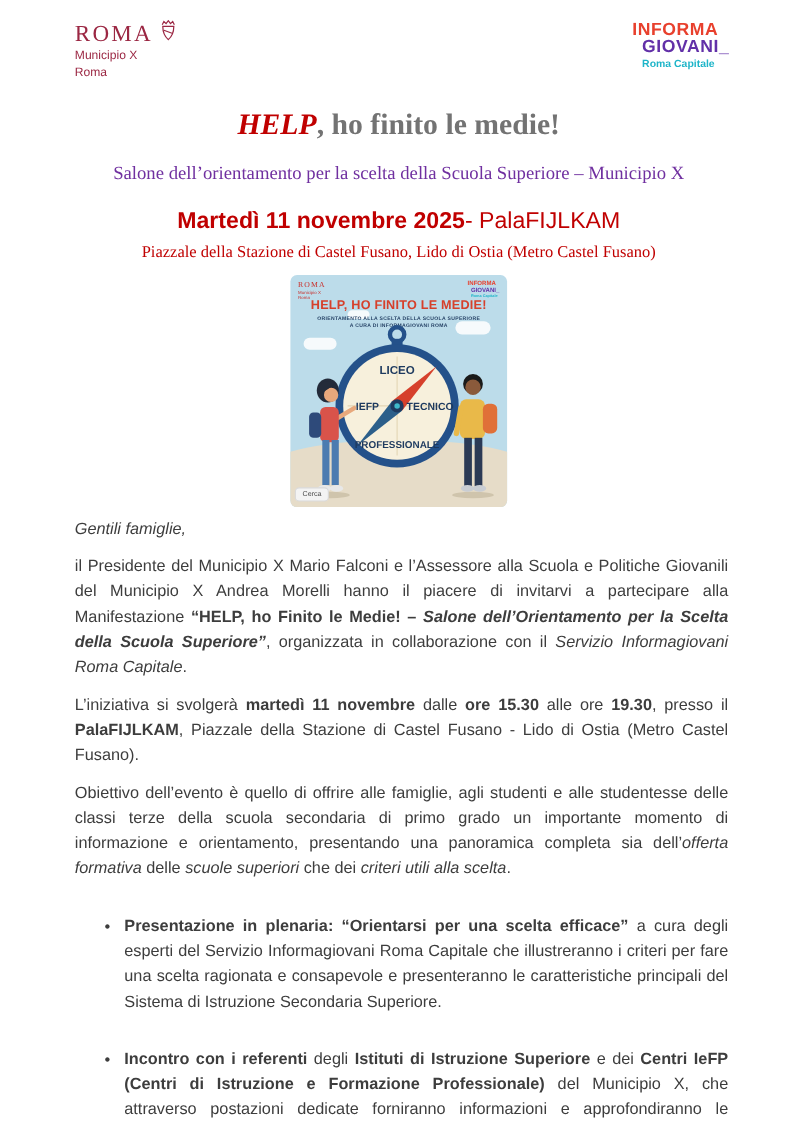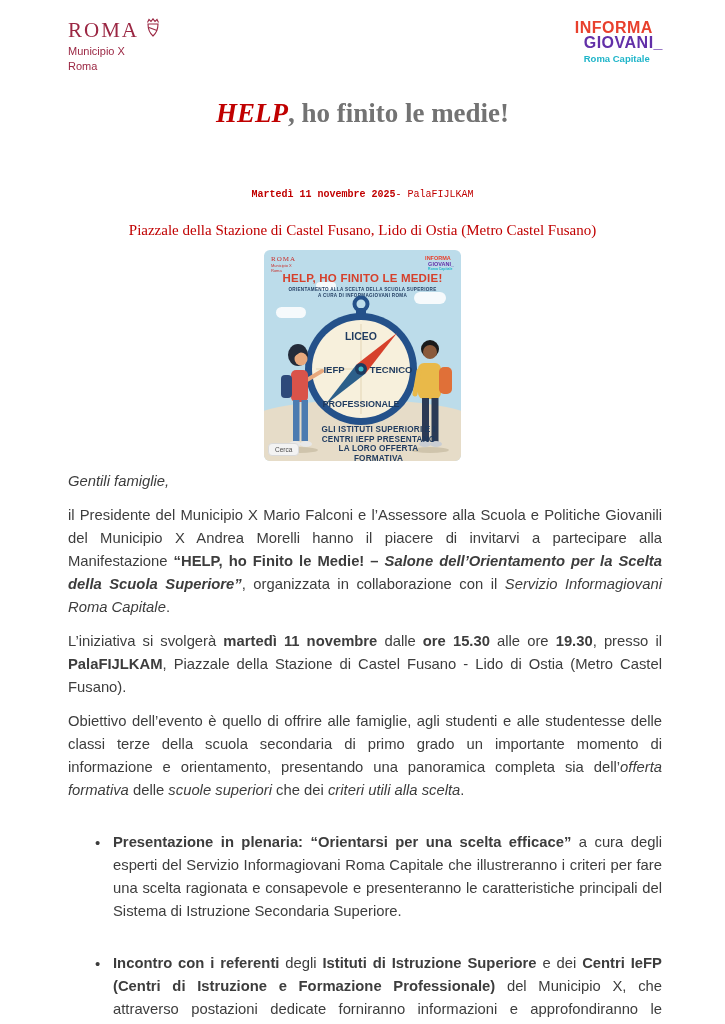--- a/index.html
+++ b/index.html
@@ -25,21 +25,21 @@
   .ig-l3 { color: #1FB5C9; font-size: 9.5px; padding-left: 9px; margin-top: 1px; }
 
   
   .doc-title { position: absolute; top: 98px; left: 0; right: 0; text-align: center;
     font-family: "Liberation Serif", serif; font-weight: bold; font-size: 27px; }
   .doc-title .hl { color: #C00000; font-style: italic; }
   .doc-title .rest { color: #737373; }
   .doc-subtitle { position: absolute; top: 148px; left: 0; right: 0; text-align: center;
     font-family: "Liberation Serif", serif; font-size: 17px; color: #7030A0; }
   .event-line { position: absolute; top: 189px; left: 0; right: 0; text-align: center;
-    font-family: Liberation Mono, monospace; font-size: 10px; color: #C00000; }
+    font-family: Liberation Sans, sans-serif; font-size: 21px; color: #C00000; }
   .event-line .b { font-weight: bold; }
   .location-line { position: absolute; top: 222px; left: 0; right: 0; text-align: center;
     font-family: "Liberation Serif", serif; font-size: 15px; color: #C00000; }
 
   
   .poster { position: absolute; top: 250px; left: 264px; width: 197px; height: 211px;
     background: #BCDCEA; border-radius: 6px; overflow: hidden; }
   .poster .ground { position: absolute; left: -20px; right: -20px; top: 150px; bottom: 0;
     background: #E6DCC8; border-radius: 50% 50% 0 0 / 24px; }
   .cloud { position: absolute; background: #F6FAFC; border-radius: 10px; }
@@ -102,20 +102,21 @@
     <div class="ig-logo">
       <div class="ig-l1">INFORMA</div>
       <div class="ig-l2">GIOVANI_</div>
       <div class="ig-l3">Roma Capitale</div>
     </div>
   </div>
 
   <div class="doc-title">
     <span class="hl">HELP</span><span class="rest">, ho finito le medie!</span>
   </div>
+  <div class="doc-subtitle">Salone dell’orientamento per la scelta della Scuola Superiore – Municipio X</div>
   <div class="event-line">
     <span class="b">Martedì 11 novembre 2025</span><span>- PalaFIJLKAM</span>
   </div>
   <div class="location-line">Piazzale della Stazione di Castel Fusano, Lido di Ostia (Metro Castel Fusano)</div>
 
   <div class="poster">
     <div class="ground"></div>
     <div class="cloud c1"></div>
     <div class="cloud c2"></div>
     <div class="cloud c3"></div>
@@ -172,26 +173,20 @@
       <circle cx="28" cy="14" r="7" fill="#8A5A3B"></circle>
       <rect x="16" y="25" width="23" height="36" rx="6" fill="#E9B949"></rect>
       <rect x="37" y="29" width="13" height="27" rx="5" fill="#E07038"></rect>
       <line x1="17" y1="33" x2="13" y2="56" stroke="#E9B949" stroke-width="5" stroke-linecap="round"></line>
       <rect x="20" y="60" width="7" height="44" fill="#2B3A55"></rect>
       <rect x="29.5" y="60" width="7" height="44" fill="#2B3A55"></rect>
       <ellipse cx="23" cy="106" rx="6" ry="3" fill="#C9CDD3"></ellipse>
       <ellipse cx="34" cy="106" rx="6" ry="3" fill="#C9CDD3"></ellipse>
     </svg>
 
-    <div class="p-footer">
-      <div>GLI ISTITUTI SUPERIORI E I</div>
-      <div>CENTRI IEFP PRESENTANO</div>
-      <div>LA LORO OFFERTA</div>
-      <div>FORMATIVA</div>
-    </div>
 
     <div class="cerca-chip">Cerca</div>
   </div>
 
   <div class="letter">
     <p class="salutation">Gentili famiglie,</p>
     <p><span>il Presidente del Municipio X Mario Falconi e l’Assessore alla Scuola e Politiche Giovanili del Municipio X Andrea Morelli hanno il piacere di invitarvi a partecipare alla Manifestazione </span><span class="run-b">“HELP, ho Finito le Medie! – </span><span class="run-bi">Salone dell’Orientamento per la Scelta della Scuola Superiore”</span><span>, organizzata in collaborazione con il </span><span class="run-i">Servizio Informagiovani Roma Capitale</span><span>.</span></p>
     <p><span>L’iniziativa si svolgerà </span><span class="run-b">martedì 11 novembre</span><span> dalle </span><span class="run-b">ore 15.30</span><span> alle ore </span><span class="run-b">19.30</span><span>, presso il </span><span class="run-b">PalaFIJLKAM</span><span>, Piazzale della Stazione di Castel Fusano - Lido di Ostia (Metro Castel Fusano).</span></p>
     <p><span>Obiettivo dell’evento è quello di offrire alle famiglie, agli studenti e alle studentesse delle classi terze della scuola secondaria di primo grado un importante momento di informazione e orientamento, presentando una panoramica completa sia dell’</span><span class="run-i">offerta formativa</span><span> delle </span><span class="run-i">scuole superiori</span><span> che dei </span><span class="run-i">criteri utili alla scelta</span><span>.</span></p>
     <ul>

